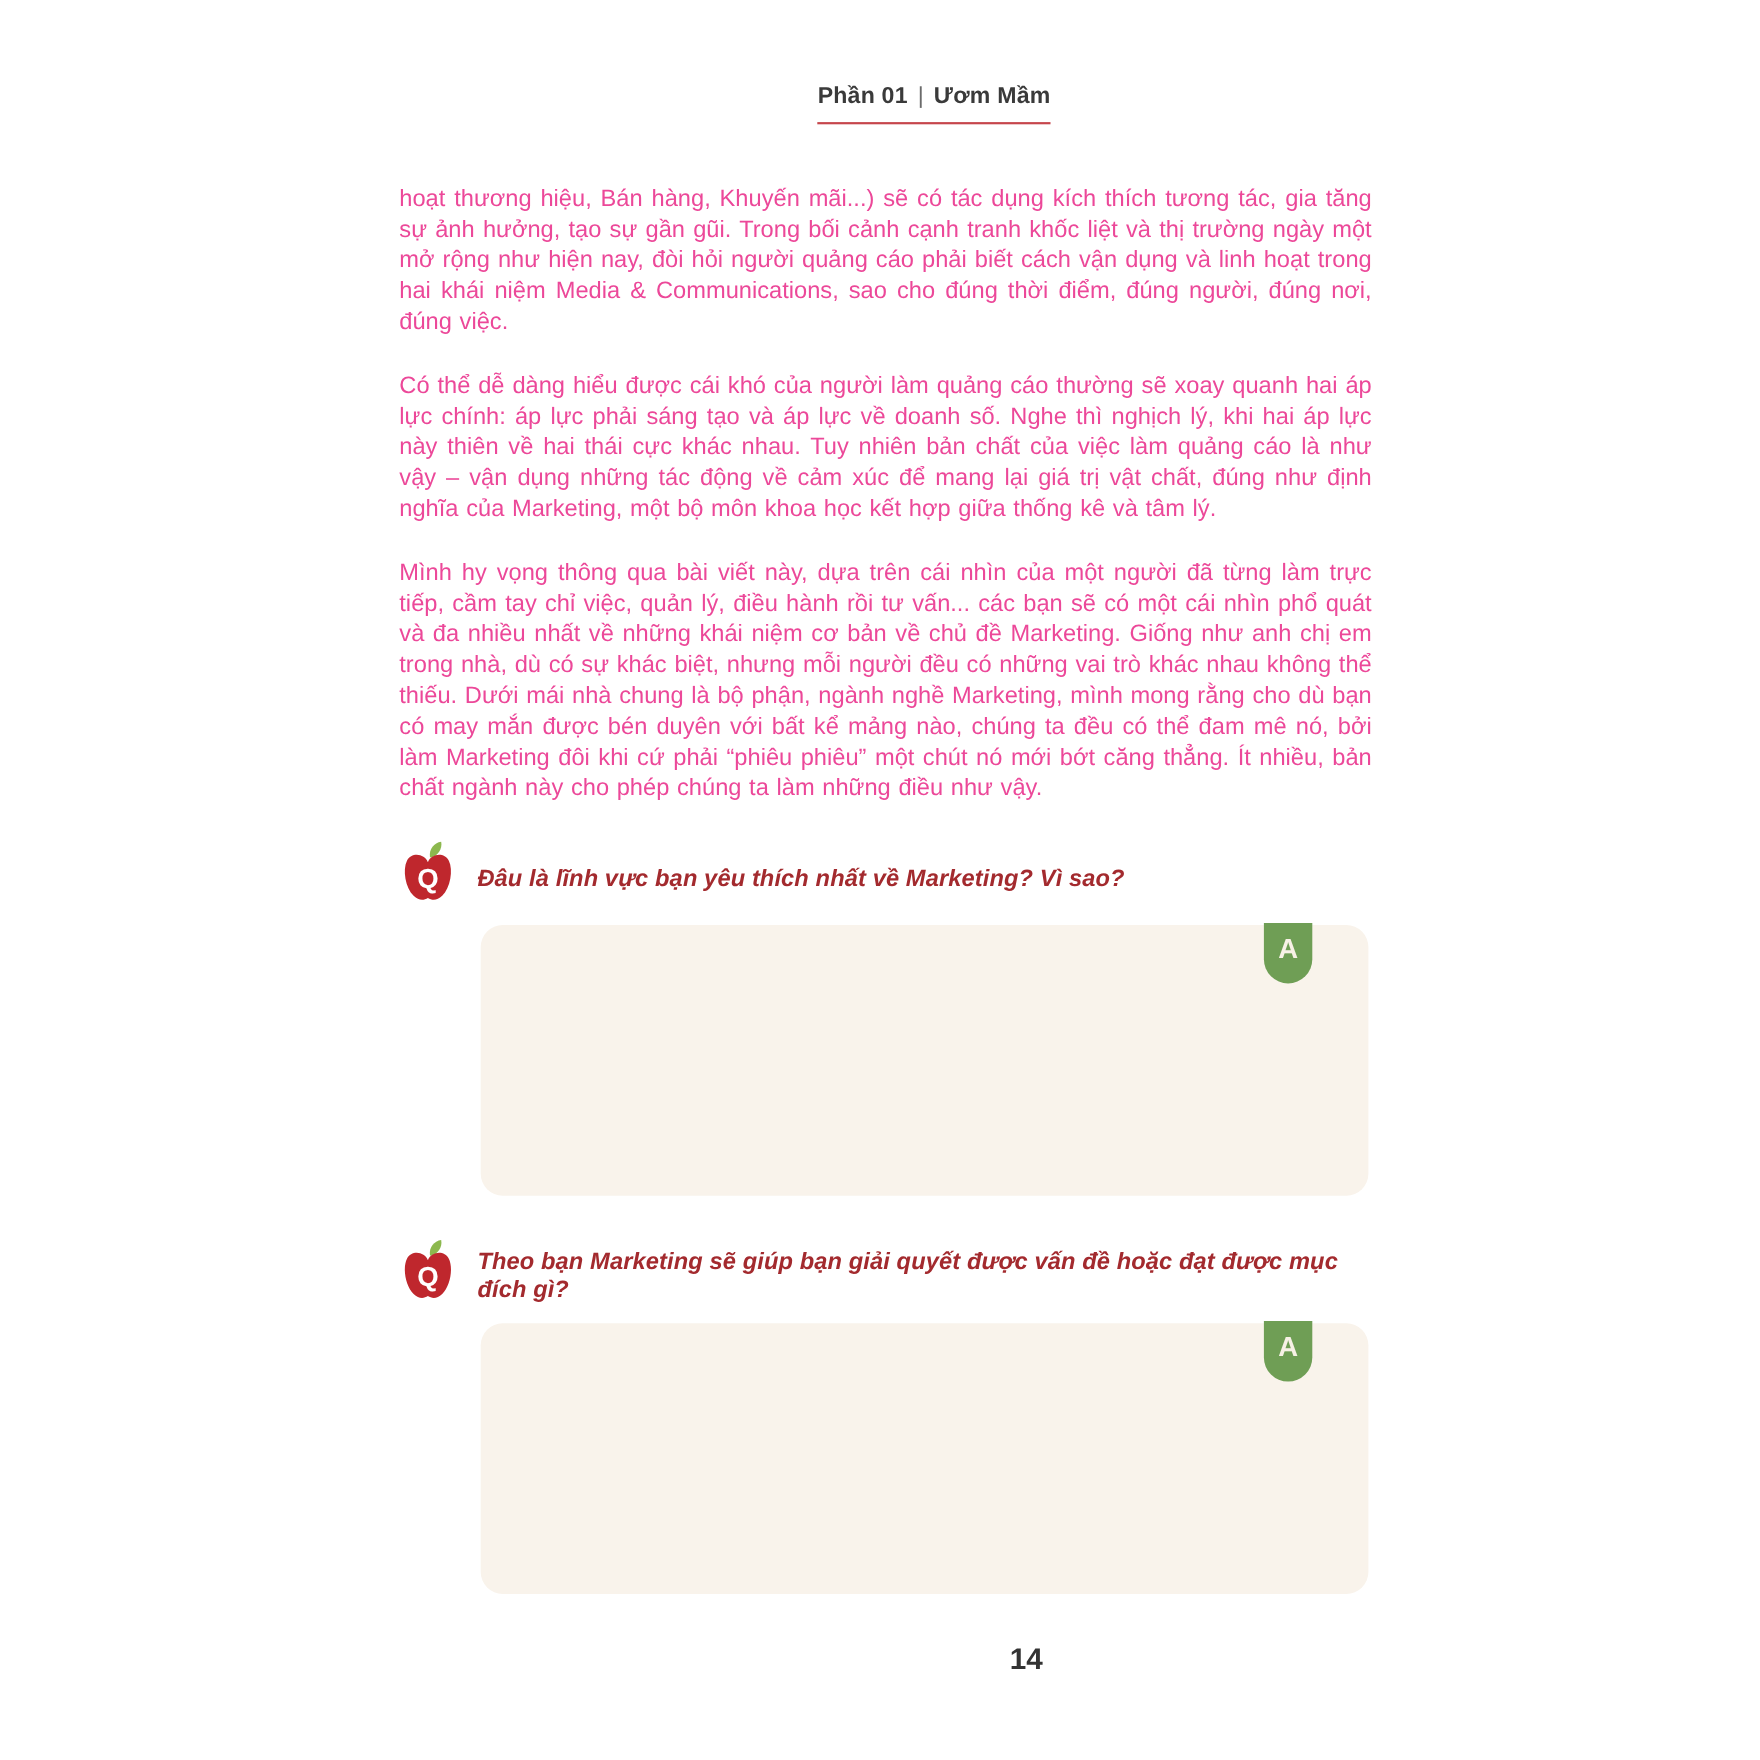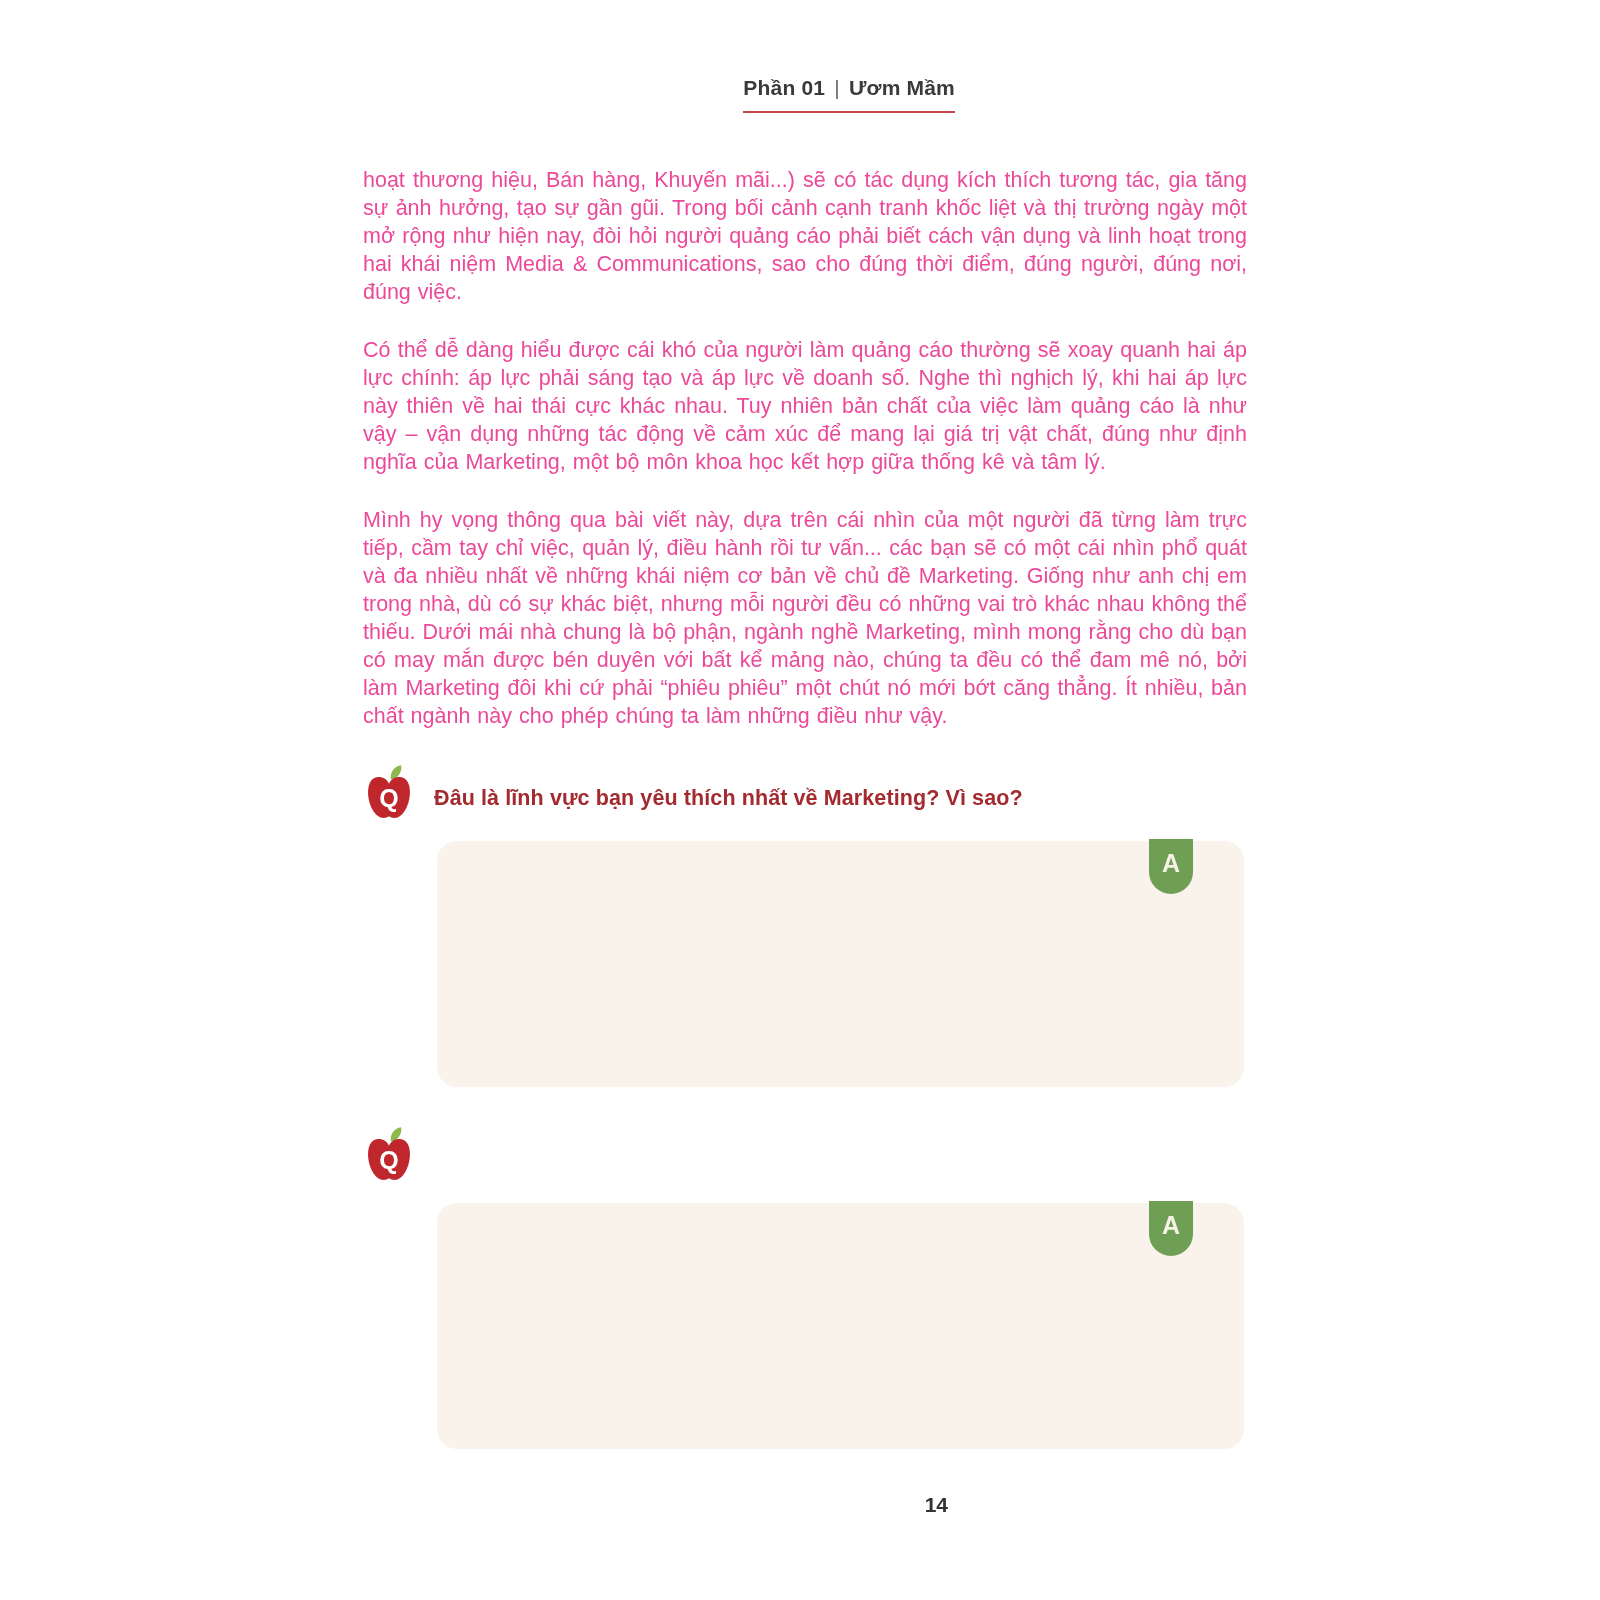--- a/index.html
+++ b/index.html
@@ -63,20 +63,21 @@
   .q-row {
     display: flex;
     align-items: center;
     gap: 19px;
     min-height: 64px;
   }
   .q-apple { width: 52px; height: 60px; flex: 0 0 52px; display: block; }
   .q-text {
     font-size: 21.5px;
     font-weight: 700;
+    font-style: italic;
     color: #a32a2e;
     letter-spacing: 0.1px;
     padding-top: 8px;
   }
 
   .answer-box {
     position: relative;
     margin-left: 74px;
     margin-top: 15px;
     width: 807px;
@@ -99,21 +100,21 @@
     font-size: 25px;
     font-weight: 700;
     padding-bottom: 6px;
   }
 
   
   .page-number {
     position: absolute;
     top: 1493px;
     right: 360px;
-    font-size: 21px;
+    font-size: 27px;
     font-weight: 700;
     color: #333333;
   }
 </style>
 </head>
 <body>
 
 <div class="page">
 
   <header class="page-header">
@@ -142,20 +143,21 @@
     </div>
   </section>
 
   <section class="qa-block second">
     <div class="q-row">
       <svg class="q-apple" viewBox="0 0 56 64" xmlns="http://www.w3.org/2000/svg">
         <path d="M30 16 C29 8 34 2 41 1 C42.5 8 37.5 15 31 16.5 Z" fill="#8cb84e"></path>
         <path d="M28 21 C25 12.5 12 10.5 7.5 19.5 C3 28.5 6 46 14 54 C19 58.8 24 58.6 28 56 C32 58.6 37 58.8 42 54 C50 46 53 28.5 48.5 19.5 C44 10.5 31 12.5 28 21 Z" fill="#bf272d"></path>
         <text x="28" y="46" text-anchor="middle" font-family="Liberation Sans, sans-serif" font-size="27" font-weight="700" fill="#ffffff">Q</text>
       </svg>
+      <div class="q-text">Theo bạn Marketing sẽ giúp bạn giải quyết được vấn đề hoặc đạt được mục đích gì?</div>
     </div>
     <div class="answer-box">
       <div class="a-badge">A</div>
     </div>
   </section>
 
   <div class="page-number">14</div>
 
 </div>
 

